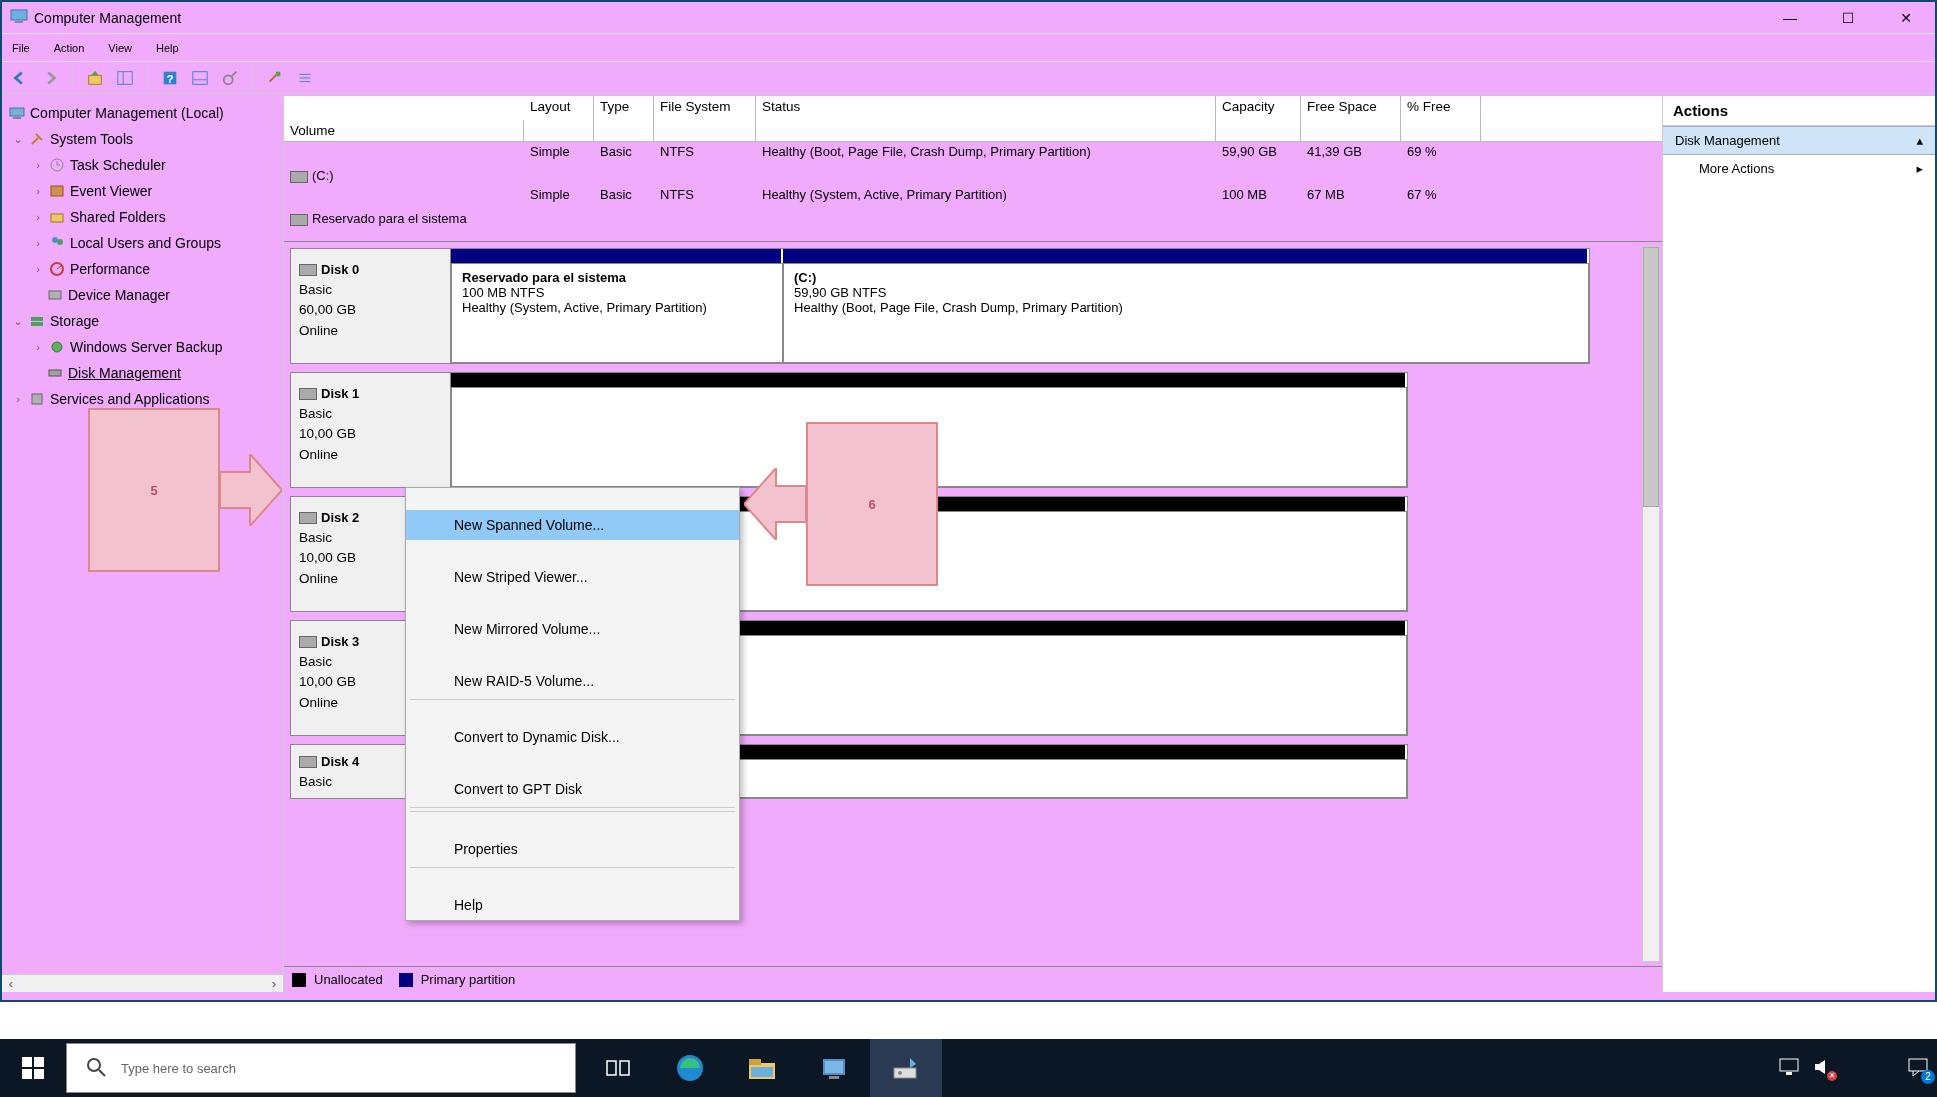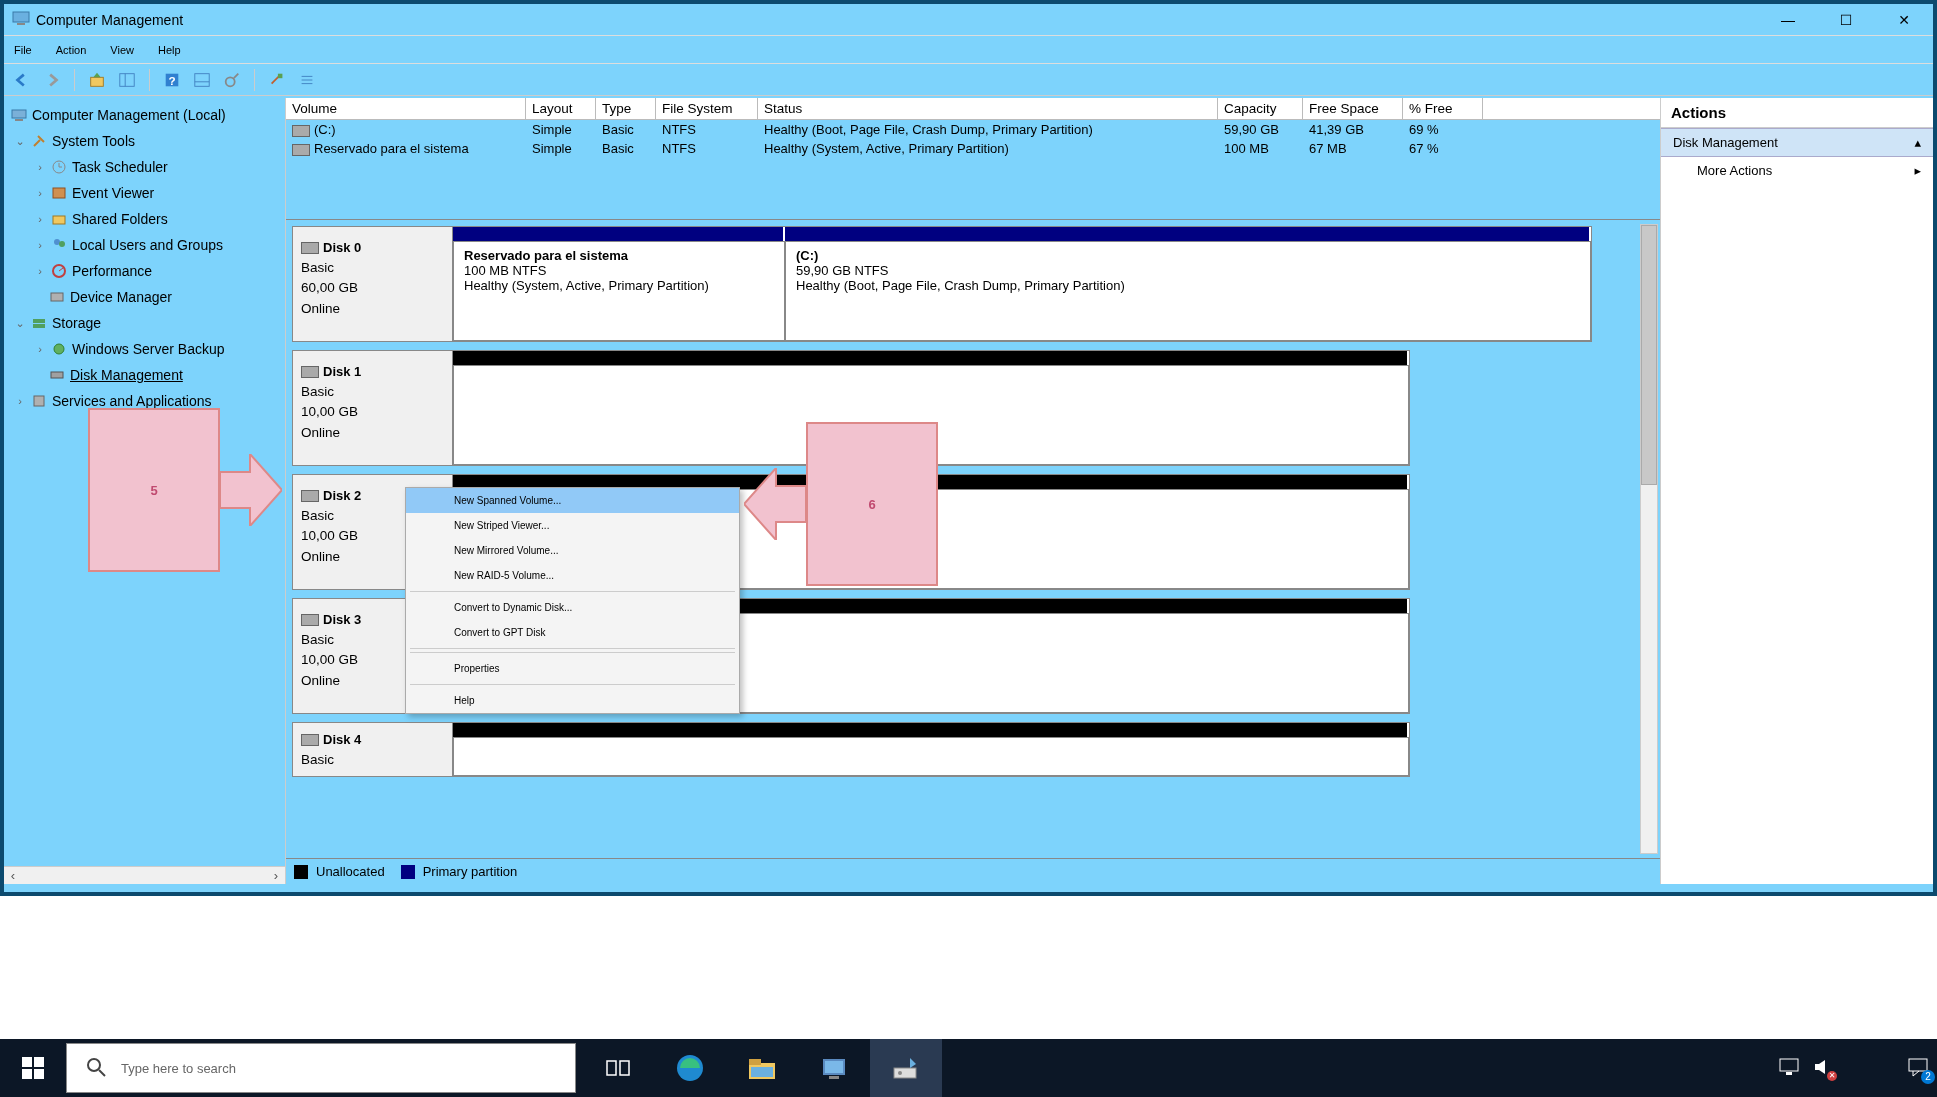--- a/index.html
+++ b/index.html
@@ -5,21 +5,21 @@
 * { margin: 0; padding: 0; box-sizing: border-box; font-family: "Segoe UI", Tahoma, sans-serif; font-size: 13px; }
 body { background: #fff; width: 1937px; height: 1097px; position: relative; overflow: hidden; }
 
 
 .inner-titlebar { position: absolute; left: 558px; width: 810px; height: 28px; top: 0;
   background: linear-gradient(to bottom, #4a7bb8, #2a5a9a); border: 1px solid #1f4a80; display:flex; justify-content:space-between; align-items:center; padding:0 6px; }
 .inner-titlebar .tleft { display:flex; gap:6px; align-items:center; color:#fff; font-weight:bold; }
 .inner-titlebar .tright { display:flex; gap:10px; align-items:center; color:#fff; font-weight:bold; font-size:16px; }
 
 
-.outer-window { position:absolute; left:0; top:0; right:0; height:896px; border:4px solid #0c4a6e; background:#7dd3fc; }
+.outer-window { position:absolute; left:0; top:0; right:0; height:1002px; border:2px solid #0c4a6e; background:#f0abfc; }
 
 .outer-titlebar { height:32px; display:flex; align-items:center; padding:0 8px; border-bottom:1px solid #ddd; position:relative; }
 .outer-titlebar .title { font-size:14px; }
 .win-controls { position:absolute; right:0; top:0; display:flex; }
 .win-controls div { width:58px; height:32px; display:flex; align-items:center; justify-content:center; font-size:14px; }
 
 .menubar { height:28px; display:flex; align-items:center; gap:24px; padding:0 10px; border-bottom:1px solid #ddd; }
 .menubar span { font-size:11px; }
 
 .toolbar { height:32px; display:flex; align-items:center; gap:6px; padding:0 6px; border-bottom:1px solid #ccc; }
@@ -37,21 +37,21 @@
 .tree-item .lbl { font-size:14px; }
 .tree-item.selected .lbl { text-decoration: underline; }
 .tree-scroll { position:absolute; bottom:0; left:0; right:0; height:18px; background:#f0f0f0; display:flex; justify-content:space-between; align-items:center; border-top:1px solid #ccc; }
 .tree-scroll span { width:18px; text-align:center; color:#555; }
 
 
 .center-pane { flex:1; display:flex; flex-direction:column; border-right:1px solid #ccc; position:relative; }
 .vol-header { display:flex; border-bottom:1px solid #bbb; background:#fff; }
 .vol-header div { border-right:1px solid #bbb; padding:3px 6px; font-size:13.5px; }
 .vol-row { display:flex; padding:2px 6px; font-size:13.5px; }
-.vcol-volume { width:240px; }
+.vcol-volume { width:240px;margin-top:24px; }
 .vcol-layout { width:70px; }
 .vcol-type { width:60px; }
 .vcol-fs { width:102px; }
 .vcol-status { width:460px; }
 .vcol-cap { width:85px; }
 .vcol-free { width:100px; }
 .vcol-pct { width:80px; }
 .vol-list { height:100px; border-bottom:1px solid #888; }
 
 .disk-area { flex:1; overflow:hidden; position:relative; padding:6px; }
@@ -75,21 +75,21 @@
 .legend .sw { width:14px; height:14px; display:inline-block; }
 
 
 .actions-pane { width:272px; background:#fff; }
 .actions-pane .ah { padding:6px 10px; font-size:15px; font-weight:600; border-bottom:1px solid #ccc; }
 .actions-pane .ai { padding:6px 12px; font-size:14px; display:flex; justify-content:space-between; align-items:center; }
 .actions-pane .ai.sel { background:#cfe4f7; border-top:1px solid #aac; border-bottom:1px solid #aac; }
 
 
 .ctx-menu { position:absolute; background:#f4f4f4; border:1px solid #aaa; box-shadow:3px 3px 6px rgba(0,0,0,0.25); width:335px; z-index:50; }
-.ctx-menu .ci { padding:7px 16px 7px 48px; font-size:10px; position:relative; }
+.ctx-menu .ci { padding:7px 16px 7px 48px; font-size:14px; position:relative;margin-top:22px; }
 .ctx-menu .ci.hl { background:#91c9f7; }
 .ctx-menu .sep { height:1px; background:#ccc; margin:3px 4px; }
 
 
 .callout { position:absolute; z-index:60; }
 .callout .box { background:#f2c2cf; border:2px solid #d88; display:flex; align-items:center; justify-content:center; font-size:72px; font-weight:600; color:#c04a70; font-family: Georgia, serif; }
 .callout svg { position:absolute; }
 
 
 .taskbar { position:absolute; left:0; right:0; bottom:0; height:58px; background:#0c1726; display:flex; align-items:center; color:#fff; }

